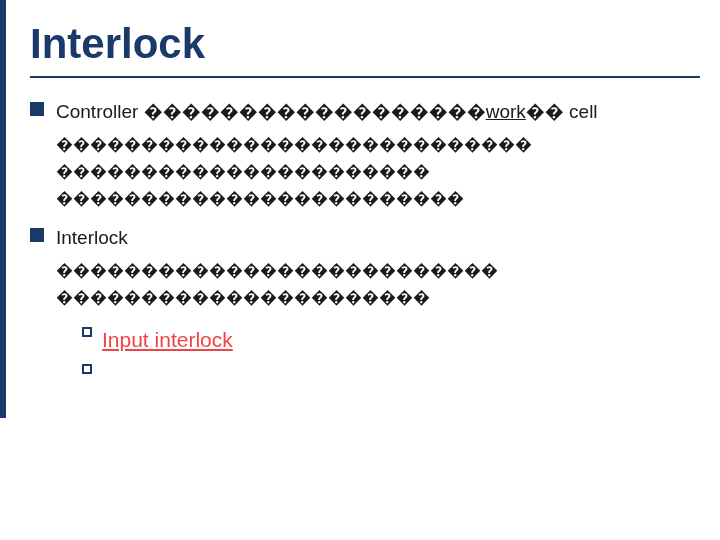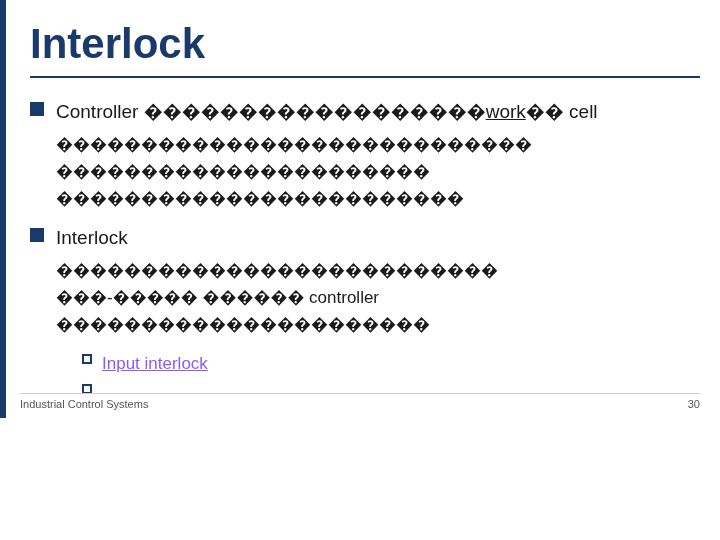--- a/index.html
+++ b/index.html
@@ -95,22 +95,22 @@
       width: 10px;
       height: 10px;
       border: 2px solid #1a3a6b;
       margin-right: 10px;
       margin-top: 4px;
       flex-shrink: 0;
       background: transparent;
     }
 
     .sub-bullet-text {
-      font-size: 17px;
-      color: #8b5cf6;
+      font-size: 21px;
+      color: #ef4444;
     }
 
     .sub-bullet-text u {
       text-decoration: underline;
     }
 
     .thai-text {
       font-size: 17px;
       color: #1a1a1a;
       line-height: 1.6;
@@ -163,37 +163,32 @@
       </div>
     </div>
 
     <div class="bullet-section">
       <div class="bullet-main">
         <div class="bullet-square"></div>
         <div class="bullet-text">Interlock</div>
       </div>
       <div class="sub-content">
         <div class="thai-text">��������������������������</div>
-        <div class="thai-text">���-����� ������ controller</div>
         <div class="thai-text">����������������������</div>
       </div>
     </div>
 
     <div class="sub-content" style="margin-left: 52px; margin-top: 4px;">
       <div class="sub-bullet">
         <div class="sub-bullet-square"></div>
         <div class="sub-bullet-text">
           <u>Input interlock</u>
         </div>
       </div>
       <div class="sub-bullet">
         <div class="sub-bullet-square"></div>
       </div>
     </div>
 
   </div>
 
-  <div class="footer">
-    <span class="footer-text">Industrial Control Systems</span>
-    <span class="footer-page">30</span>
-  </div>
 
 </div>
 
 </body></html>

